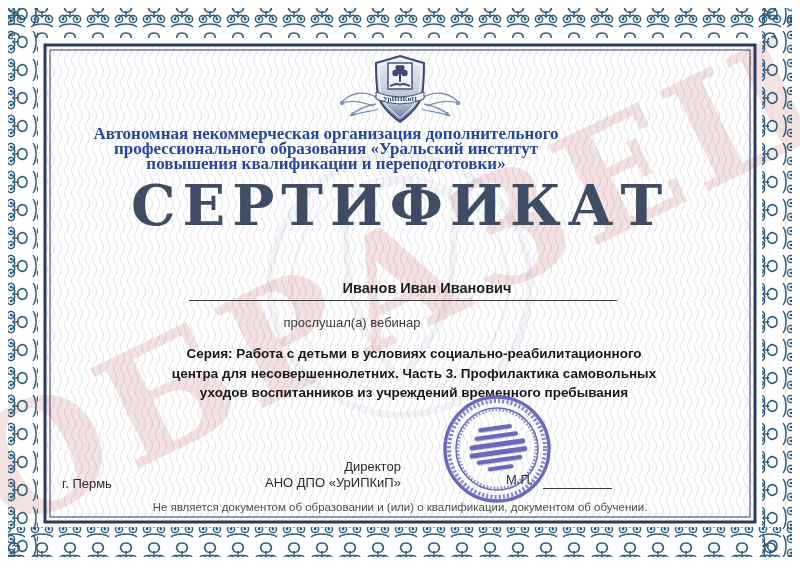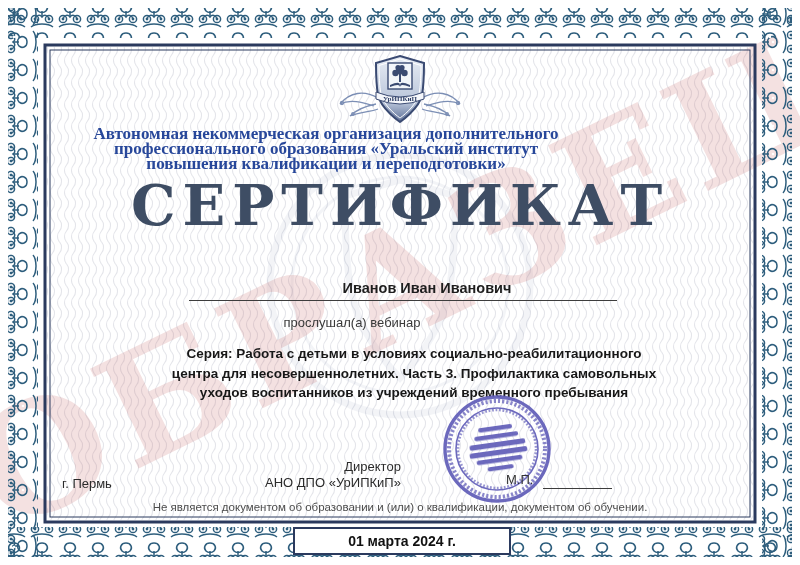--- a/index.html
+++ b/index.html
@@ -189,17 +189,14 @@
       </pattern>
     </defs>
     <rect x="8" y="8" width="30" height="549" fill="url(#ornV)"></rect>
     <rect x="762" y="8" width="30" height="549" fill="url(#ornV)"></rect>
     <rect x="8" y="8" width="784" height="30" fill="url(#ornH)"></rect>
     <rect x="8" y="527" width="784" height="30" fill="url(#ornH)"></rect>
     <rect x="45" y="45" width="710" height="477" fill="none" stroke="#2b3a5e" stroke-width="3"></rect>
     <rect x="50" y="50" width="700" height="467" fill="none" stroke="#2b3a5e" stroke-width="1"></rect>
   </svg>
 
-  <div class="date-box">
-    <span>01 марта 2024 г.</span>
-  </div>
 
 </div>
 
 </body></html>

